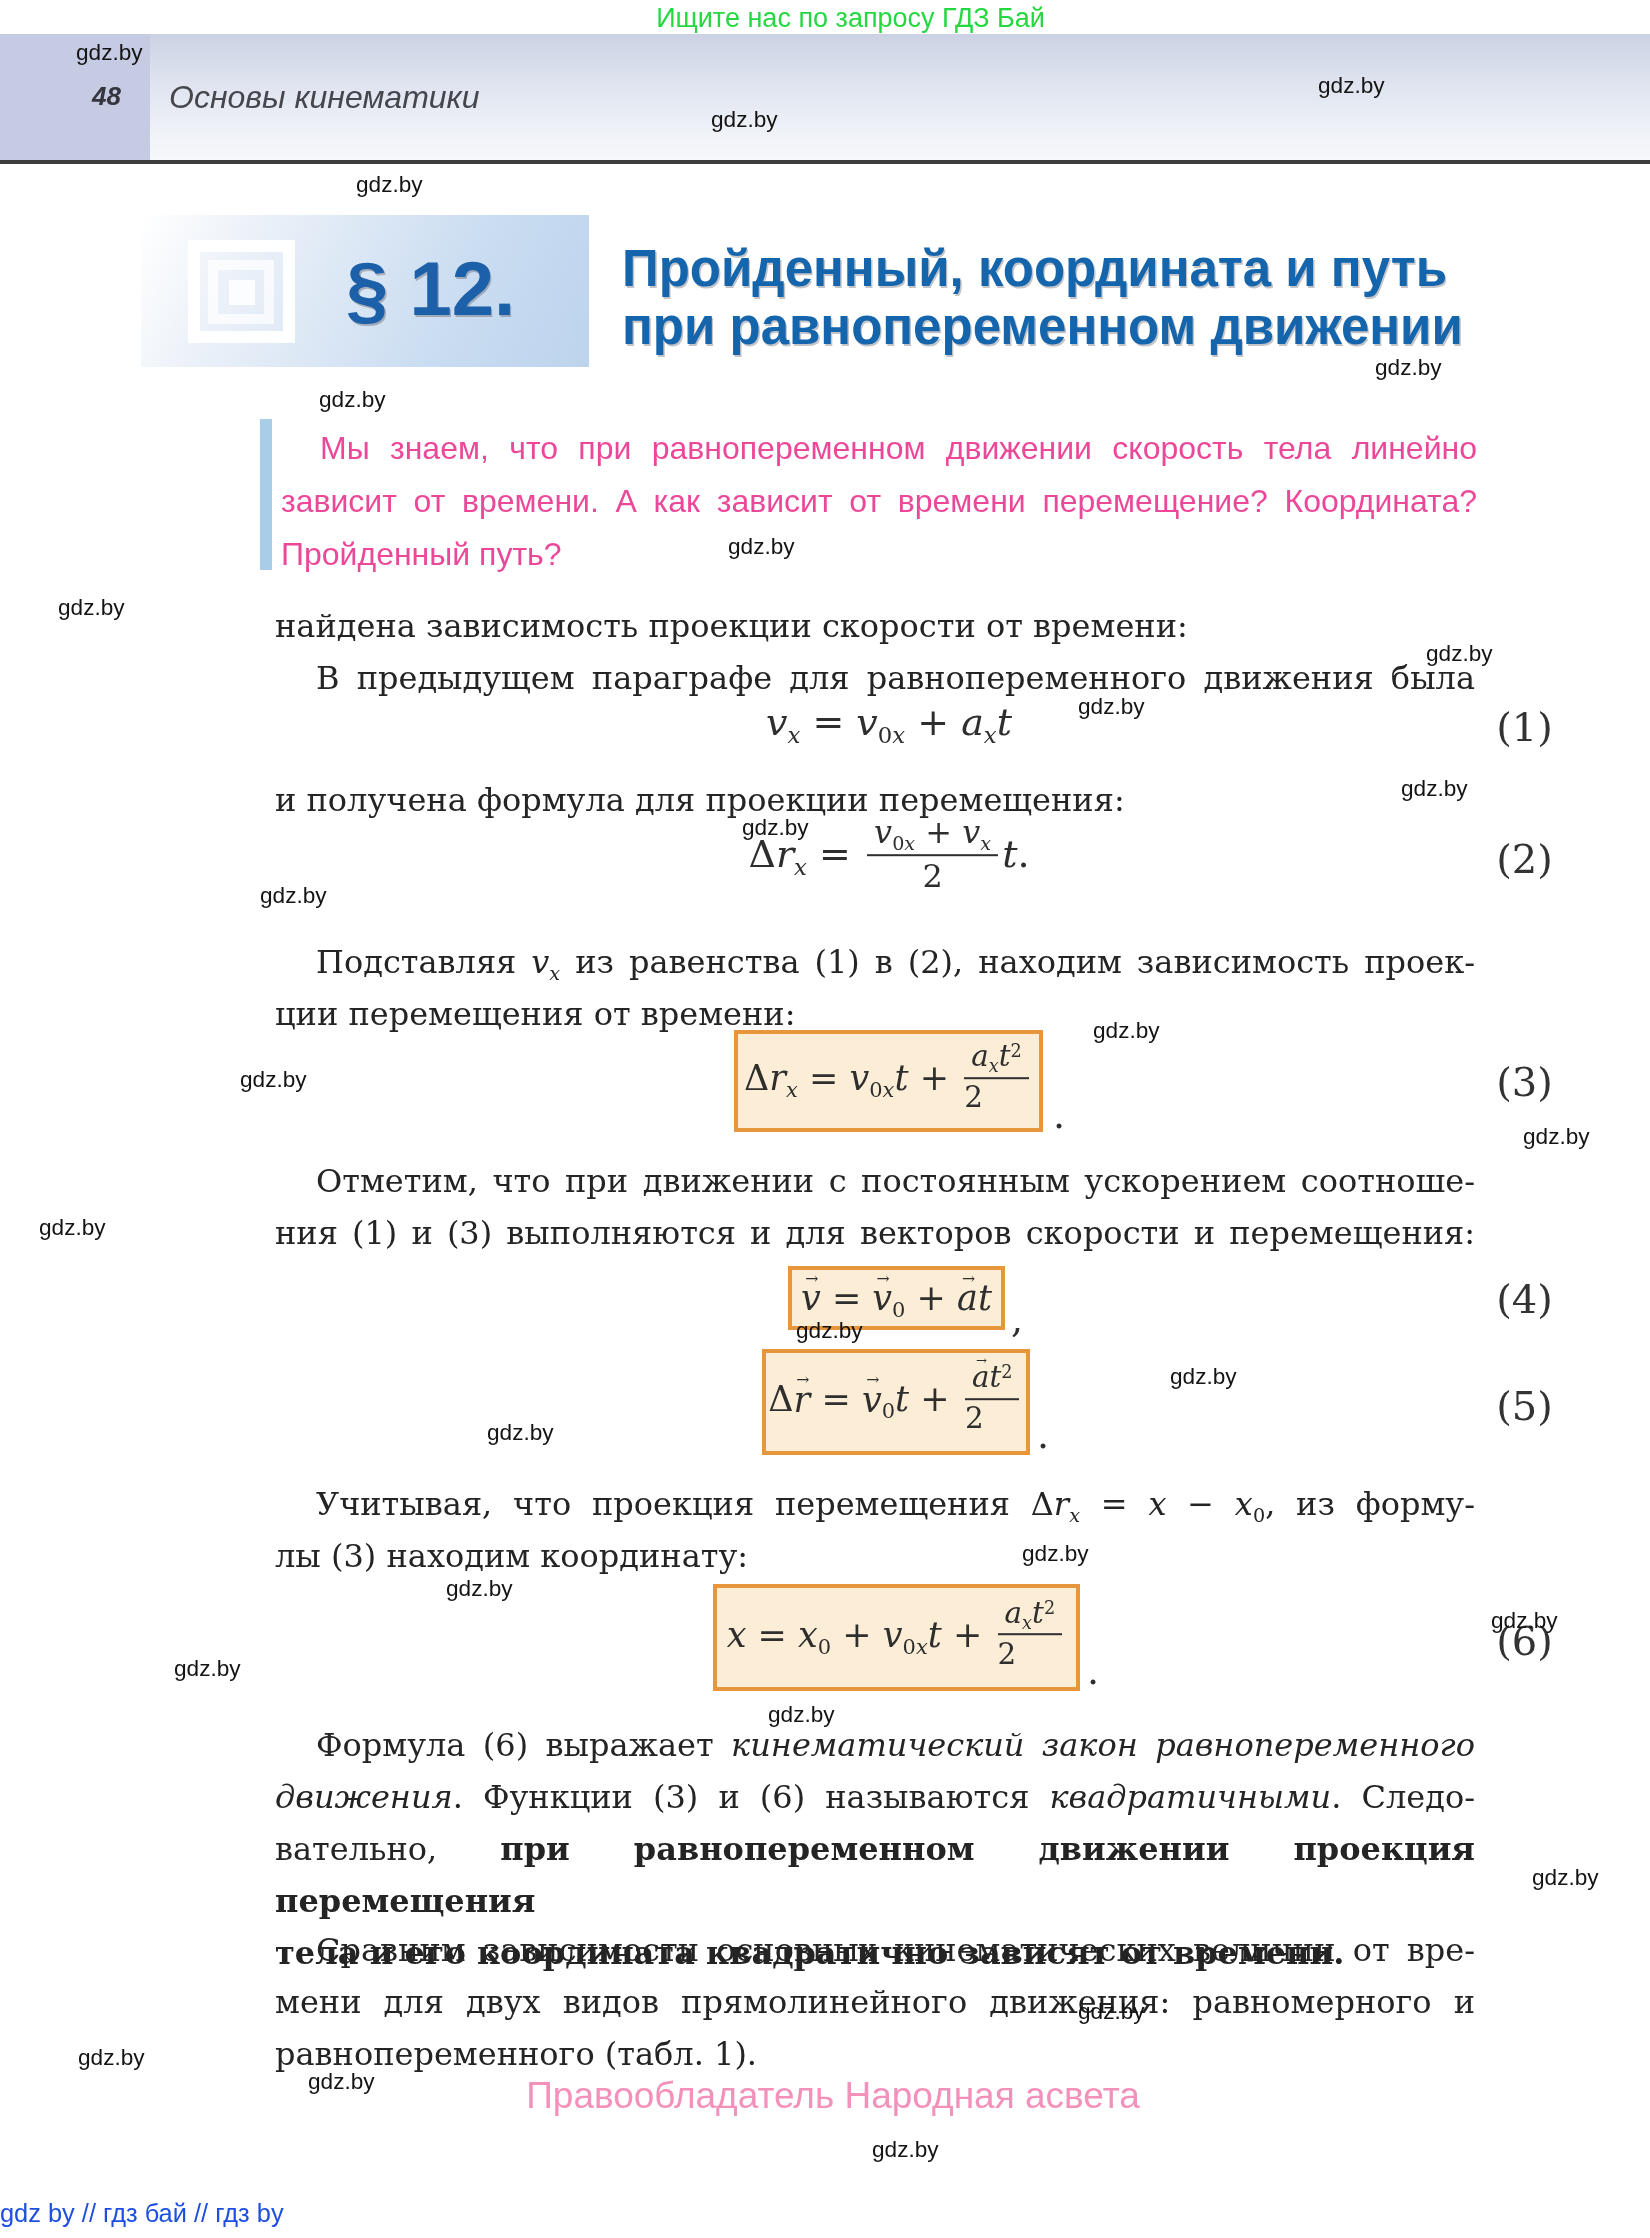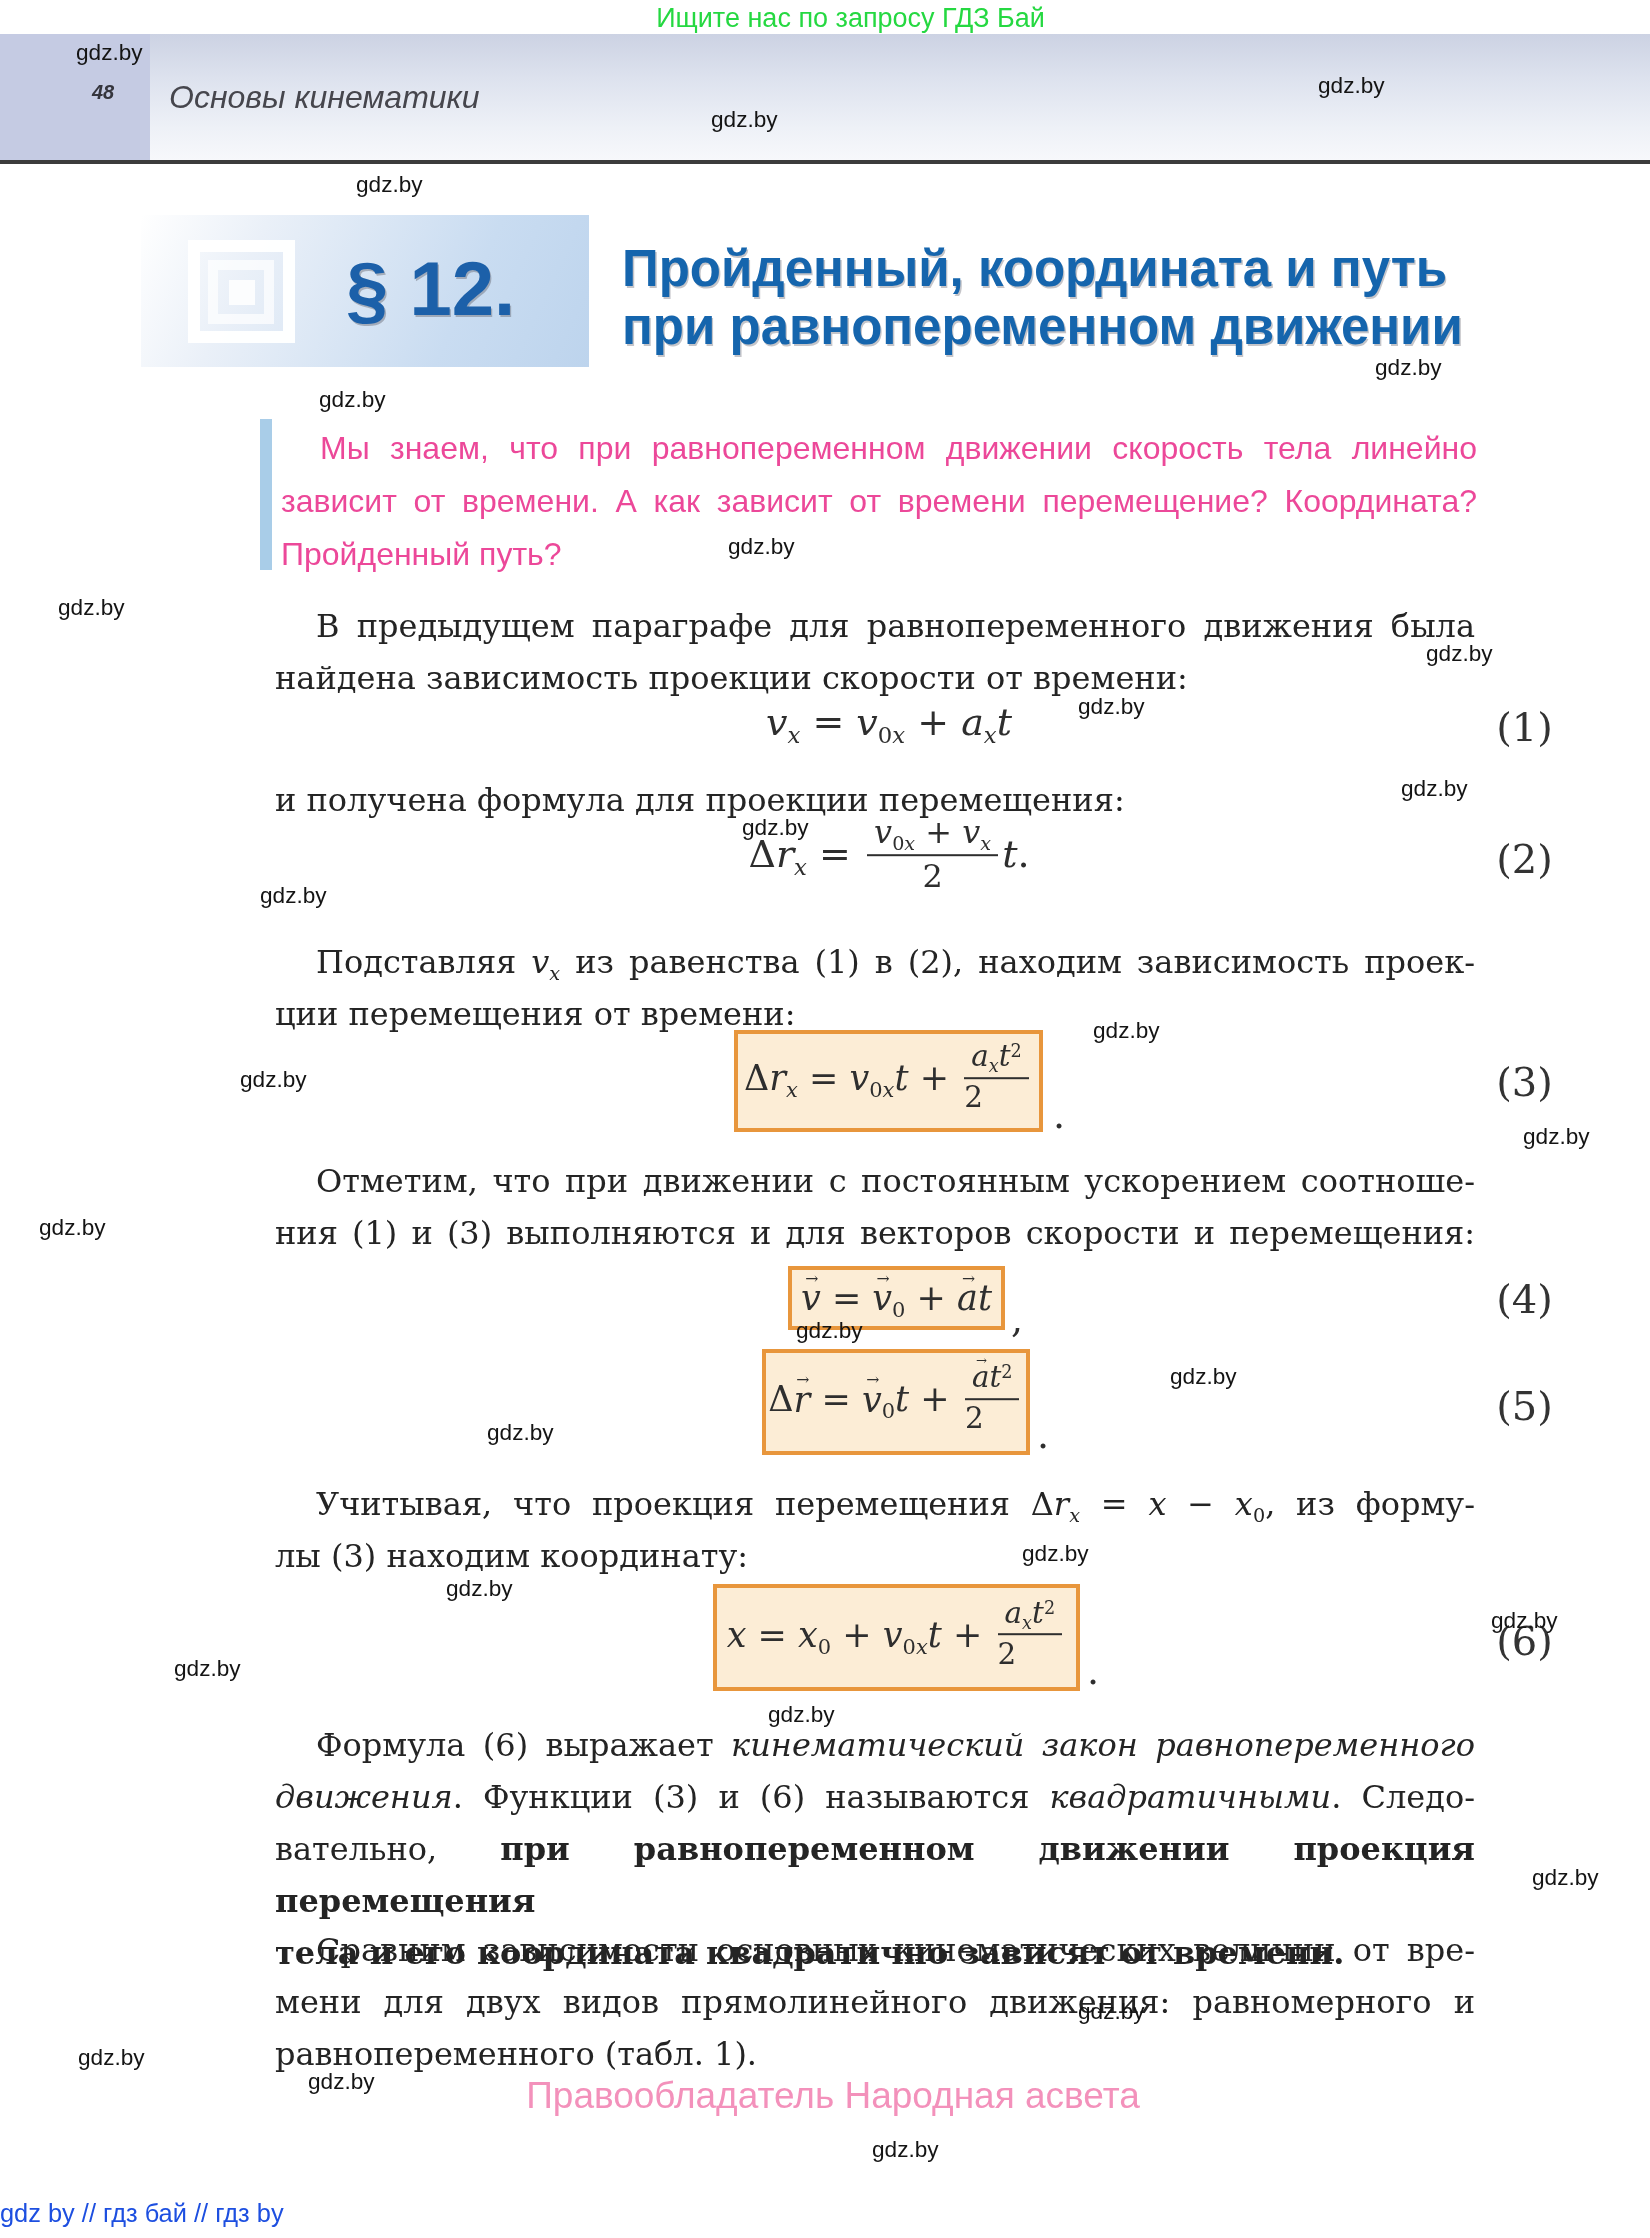--- a/index.html
+++ b/index.html
@@ -8,21 +8,21 @@
 
   
   .banner{position:absolute;top:2.8px;left:0;width:100%;text-align:center;
           font-size:27px;font-weight:500;color:#25d841;margin-left:25px;}
 
   
   .hdr{position:absolute;top:34px;left:0;width:1651px;height:126px;
        background:linear-gradient(180deg,#ccd2e3 0%,#dde2ee 35%,#eef1f7 75%,#f7f8fb 100%);}
   .hdr-block{position:absolute;top:0;left:0;width:150px;height:126px;background:#c5cbe3;}
   .hdr-rule{position:absolute;top:160px;left:0;width:1651px;height:3.5px;background:#3c3c3c;}
-  .pagenum{position:absolute;top:81px;left:92px;font-size:20px;font-weight:bold;
+  .pagenum{position:absolute;top:81px;left:92px;font-size:26px;font-weight:bold;
            font-style:italic;color:#35353d;}
   .chapter{position:absolute;top:79px;left:169px;font-size:32px;font-style:italic;color:#46464d;}
 
   
   .secbox{position:absolute;top:215px;left:141px;width:448px;height:152px;
           background:linear-gradient(115deg,#ffffff 0%,#eaf0f8 25%,#c9dcf1 70%,#bdd4ed 100%);}
   .sq{position:absolute;box-sizing:border-box;}
   .sq1{top:25.4px;left:47px;width:107px;height:103px;border:12px solid rgba(255,255,255,.96);}
   .sq2{top:45px;left:67px;width:66px;height:64px;border:10.6px solid rgba(255,255,255,.70);}
   .sq3{top:65px;left:88px;width:26px;height:25.4px;background:rgba(255,255,255,.85);}
@@ -101,22 +101,22 @@
   </div>
 
   <div class="introbar"></div>
   <div class="intro">
     <div class="il ind">Мы знаем, что при равнопеременном движении скорость тела линейно</div>
     <div class="il">зависит от времени. А как зависит от времени перемещение? Координата?</div>
     <div class="il last">Пройденный путь?</div>
   </div>
 
   <div class="para" style="top:600px">
+    <div class="bl last">найдена зависимость проекции скорости от времени:</div>
     <div class="bl ind">В предыдущем параграфе для равнопеременного движения была</div>
-    <div class="bl last">найдена зависимость проекции скорости от времени:</div>
   </div>
 
   <div class="eqrow" style="top:700px">
     <span class="eq"><i>v</i><sub><i>x</i></sub> = <i>v</i><sub>0<i>x</i></sub> + <i>a</i><sub><i>x</i></sub><i>t</i></span>
   </div>
   <div class="eqlabel" style="top:704px">(1)</div>
 
   <div class="para" style="top:774px">
     <div class="bl last">и получена формула для проекции перемещения:</div>
   </div>

